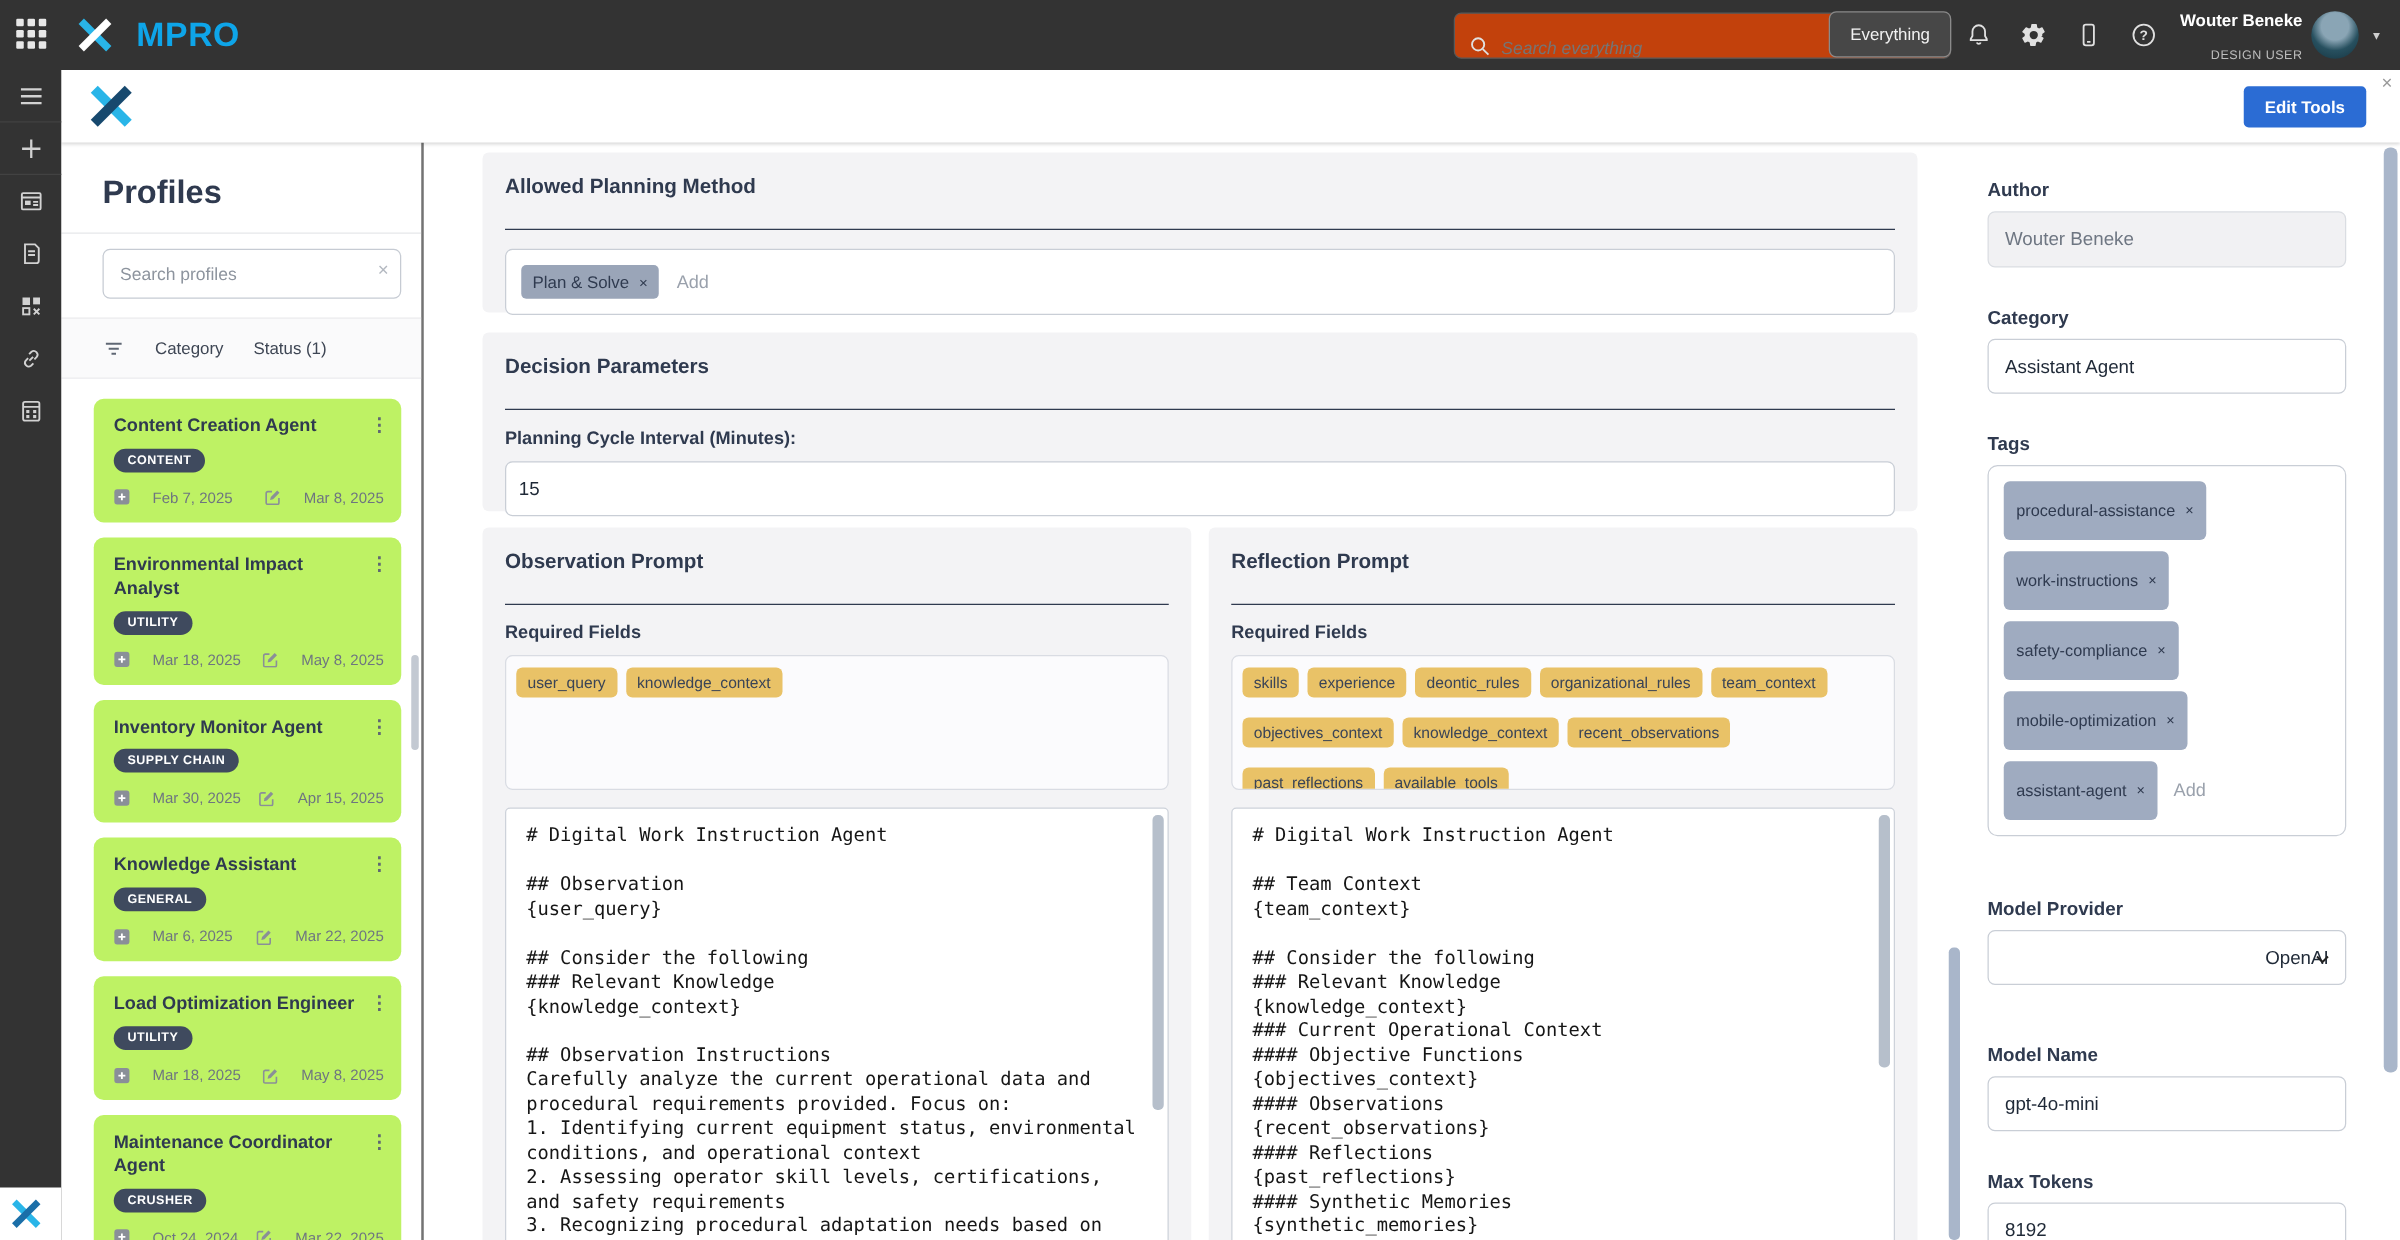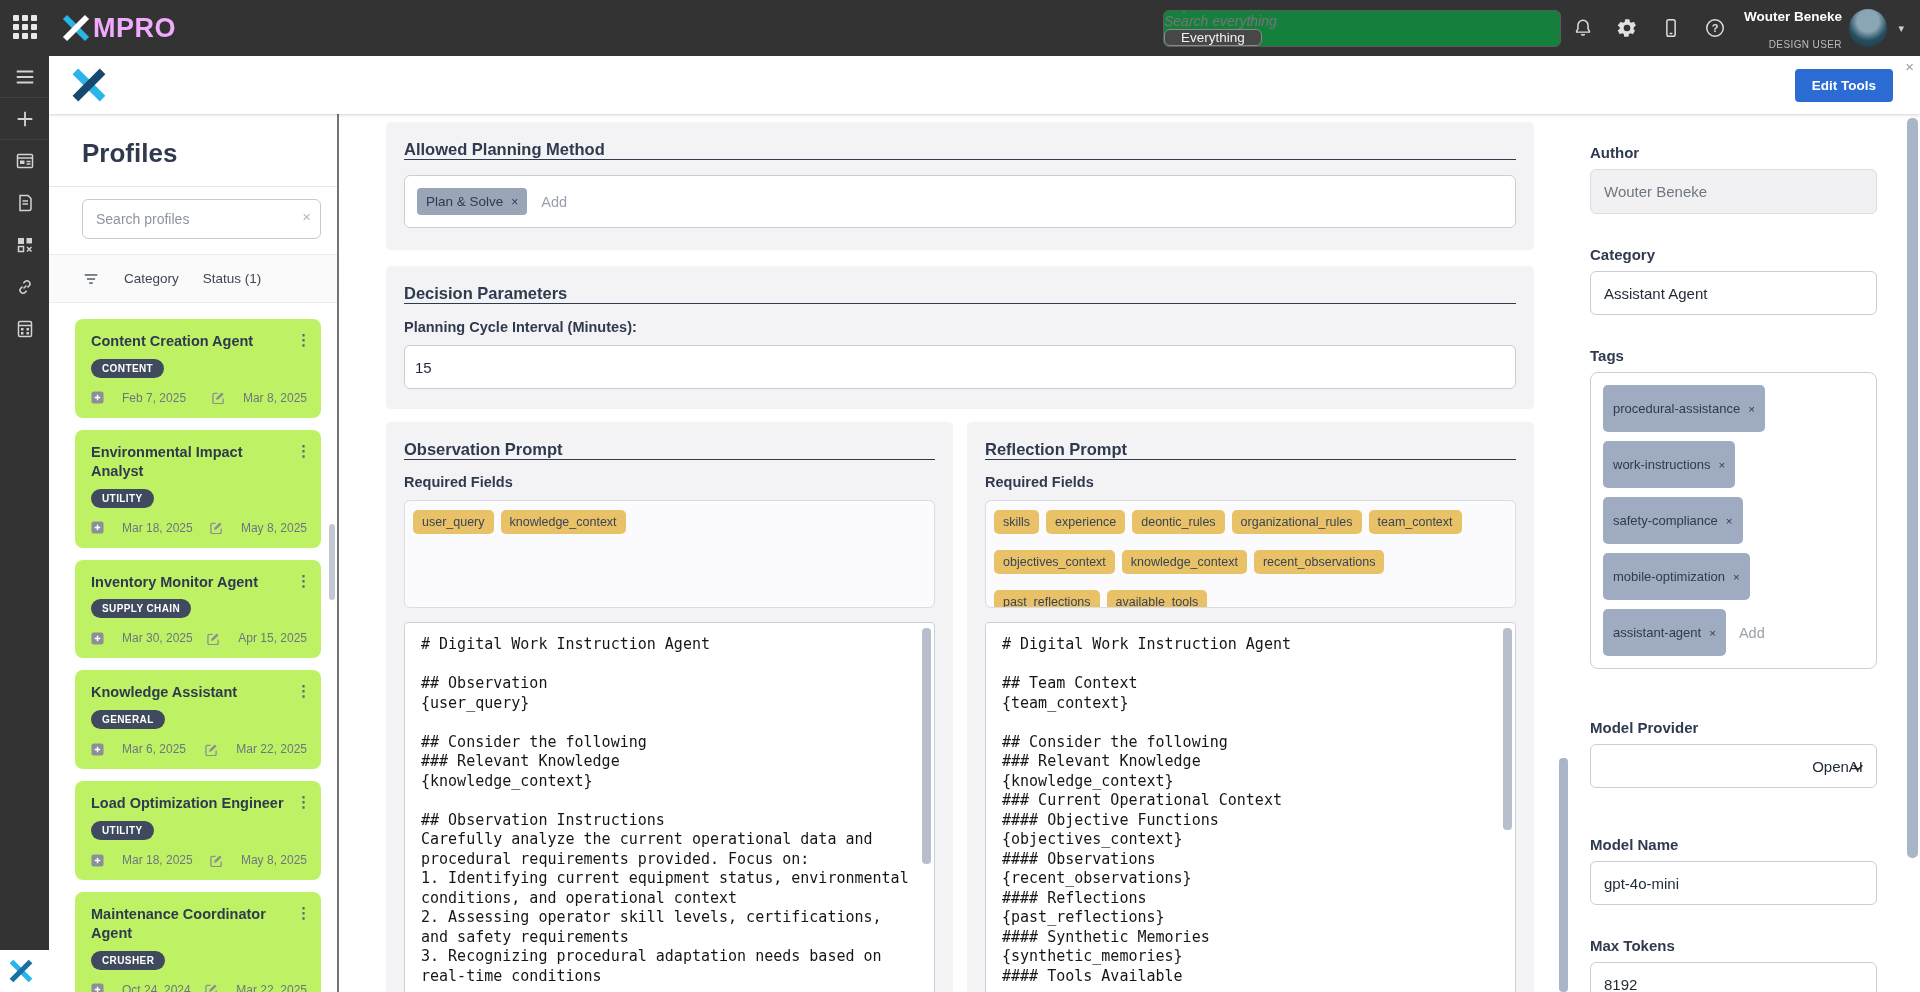--- a/index.html
+++ b/index.html
@@ -5,22 +5,22 @@
   * { margin:0; padding:0; box-sizing:border-box; }
   html,body { width:1920px; height:992px; overflow:hidden; background:#fff;
               font-family:"Liberation Sans", sans-serif; }
   .stage { position:absolute; left:0; top:0; width:1920px; height:992px; overflow:hidden; background:#fff; }
 
   
   .topbar { position:absolute; left:0; top:0; width:1920px; height:56px; background:#333333; display:flex; align-items:center; z-index:30; }
   .apps-grid { width:26px; height:26px; margin-left:13px; display:grid; grid-template-columns:repeat(3,6px); grid-template-rows:repeat(3,6px); gap:3px; cursor:pointer; }
   .apps-grid i { background:#e8e8e8; border-radius:1px; }
   .brand { display:flex; align-items:center; margin-left:22px; }
-  .brand-word { color:#f0abfc; font-size:27px; font-weight:bold; letter-spacing:.5px; margin-left:2px; }
-  .tb-search { position:absolute; left:1163px; top:10px; width:398px; height:37px; background:#15803d; border:1px solid #5a5a5a; border-radius:6px; display:flex; align-items:flex-start;flex-direction:column; }
+  .brand-word { color:#0ea5e9; font-size:27px; font-weight:bold; letter-spacing:.5px; margin-left:18px; }
+  .tb-search { position:absolute; left:1163px; top:10px; width:398px; height:37px; background:#c2410c; border:1px solid #5a5a5a; border-radius:6px; display:flex; align-items:flex-end; }
   .tb-search input { flex:1; background:transparent; border:0; outline:0; color:#eee; font-style:italic; font-size:14px; font-family:"Liberation Sans",sans-serif; }
   .tb-scope { height:37px; margin-right:-1px; padding:0 16px; display:flex; align-items:center; background:#474747; border:1px solid #8a8a8a; border-radius:6px; color:#f2f2f2; font-size:13.5px; cursor:pointer; }
   .tb-icons { position:absolute; left:1572px; top:0; height:56px; display:flex; align-items:center; gap:22px; }
   .tb-ic { width:22px; height:22px; cursor:pointer; }
   .tb-user { position:absolute; right:78px; top:9px; text-align:right; }
   .tb-user-name { color:#fff; font-size:13.5px; font-weight:bold; }
   .tb-user-role { color:#bdbdbd; font-size:10px; letter-spacing:.4px; margin-top:15px; }
   .avatar { position:absolute; right:33px; top:9px; width:38px; height:38px; border-radius:50%;
             background:radial-gradient(circle at 50% 32%, #8aa5b5 0 34%, #27505f 60%, #15333f 100%); cursor:pointer; }
   .tb-caret { position:absolute; right:16px; top:22px; color:#cfcfcf; font-size:11px; cursor:pointer; }
@@ -54,21 +54,21 @@
   .pcard-title { font-size:14.5px; font-weight:bold; color:#2f3a4f; line-height:1.3; padding-right:18px; }
   .pcard-kebab { position:absolute; right:10px; top:12px; color:#5f6673; font-size:15px; font-weight:bold; cursor:pointer; }
   .pcard-badge { display:inline-block; margin-top:8px; background:#3f4a5e; color:#fff; font-size:10px; font-weight:bold; letter-spacing:.4px; padding:4px 11px; border-radius:10px; min-width:34px; min-height:10px; text-transform:uppercase; }
   .pcard-dates { margin-top:13px; display:flex; justify-content:space-between; align-items:center; color:#6e7580; font-size:12px; }
   .pdate { display:flex; align-items:center; gap:18px; }
   .pp-thumb { position:absolute; right:2px; top:410px; width:6px; height:76px; background:#c3c9d2; border-radius:3px; }
 
   
   .main-area { position:absolute; left:367px; top:114px; width:1206px; height:878px; background:#fff; overflow:hidden; }
   .mcard { position:absolute; background:#f3f3f5; border-radius:5px; padding:0 18px; }
-  .mcard h2 { margin-top:18px; font-size:16.5px; font-weight:bold; color:#2f3a4f; padding-bottom:0; border-bottom:1.5px solid #2f3a4f; }
+  .mcard h2 { margin-top:18px; font-size:16.5px; font-weight:bold; color:#2f3a4f; padding-bottom:24px; border-bottom:1.5px solid #2f3a4f; }
   .card-planning { left:19px; top:8px; width:1148px; height:128px; }
   .method-box { margin-top:15px; height:53px; background:#fff; border:1px solid #c9ced6; border-radius:6px; display:flex; align-items:center; padding:0 12px; }
   .slate-pill { display:inline-flex; align-items:center; gap:8px; background:#9aa5b8; color:#2f3a4f; font-size:13.5px; border-radius:4px; padding:6px 9px; }
   .slate-pill .x { font-size:12px; cursor:pointer; }
   .add-ph { color:#9aa1ac; font-size:14.5px; margin-left:14px; }
   .card-decision { left:19px; top:152px; width:1148px; height:143px; }
   .dp-label { margin-top:15px; font-size:14.5px; font-weight:bold; color:#2f3a4f; }
   .dp-input { margin-top:10px; width:100%; height:44px; background:#fff; border:1px solid #c9ced6; border-radius:6px; padding:0 10px; font-size:15px; color:#1f2937; outline:none; font-family:"Liberation Sans",sans-serif; }
   .card-prompt { top:308px; width:567px; height:702px; }
   .card-obs { left:19px; } .card-refl { left:600px; }

